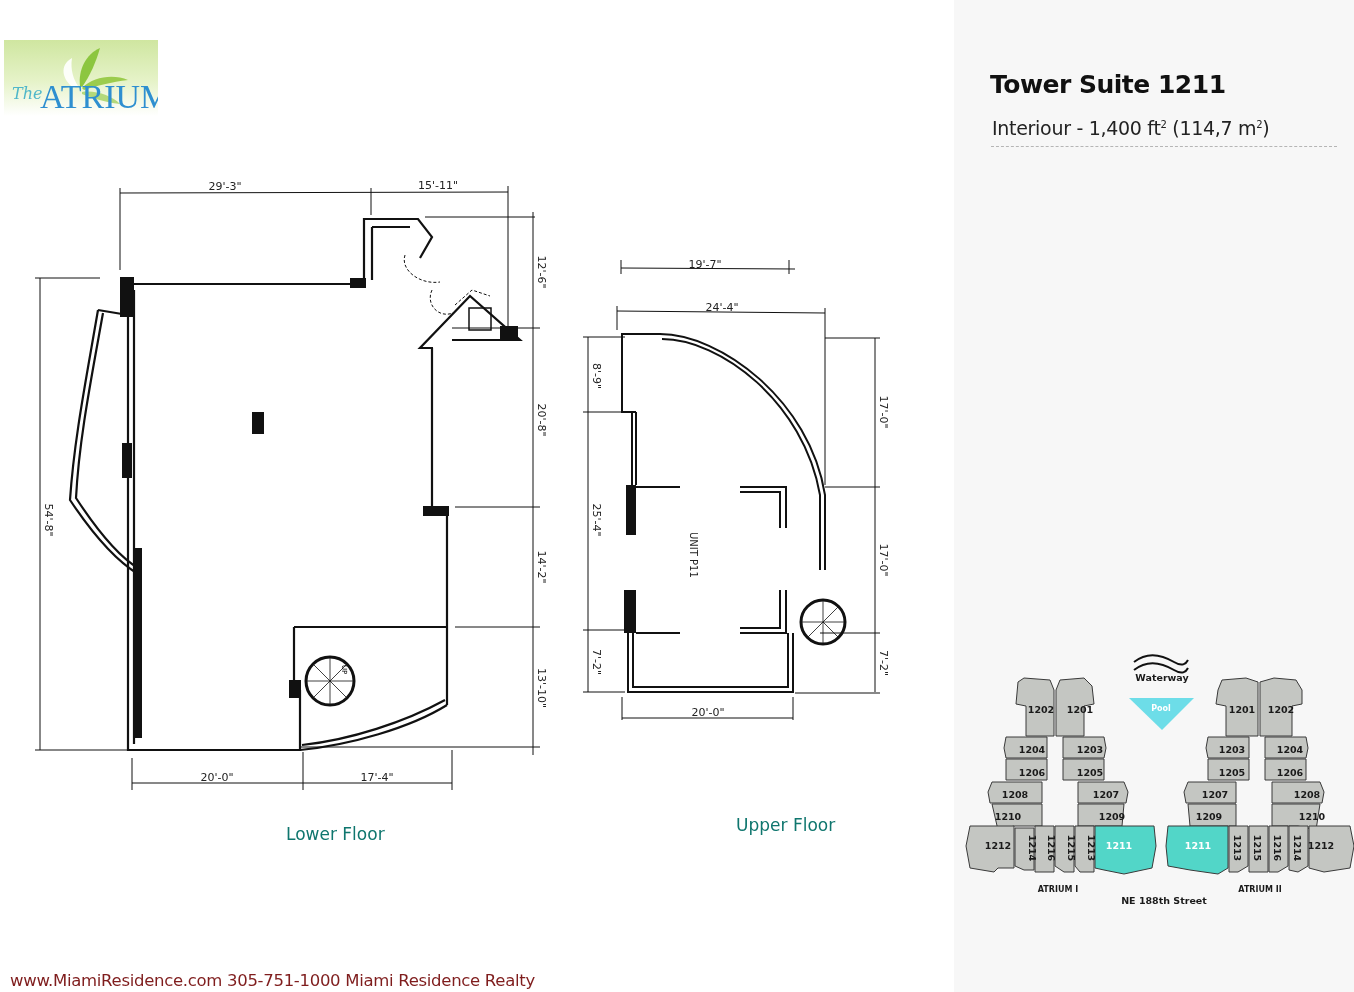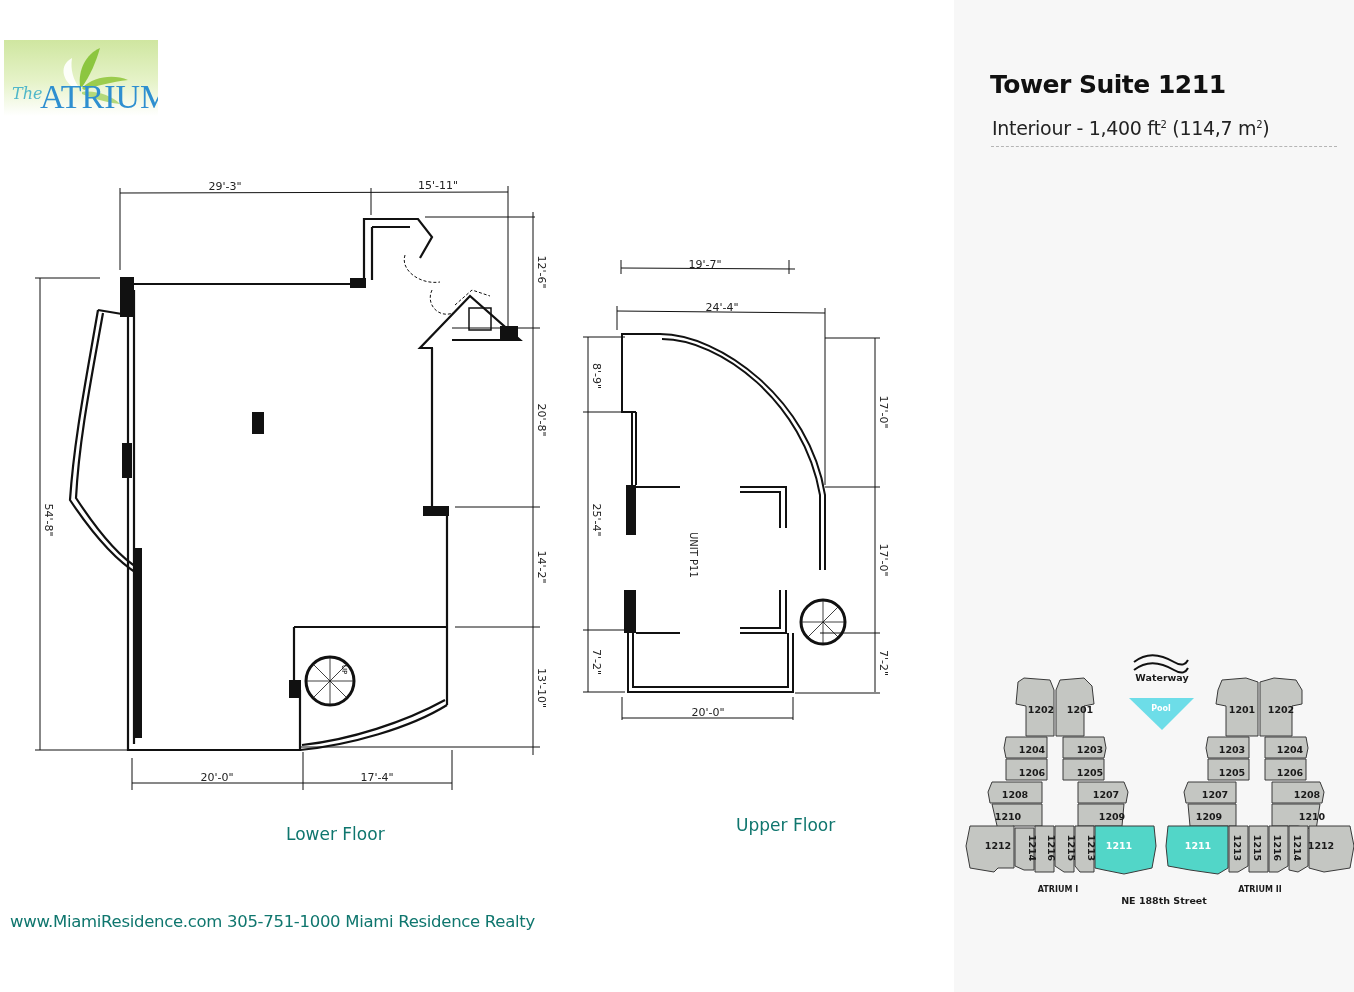--- a/index.html
+++ b/index.html
@@ -26,22 +26,22 @@
   .suite-area sup { font-size: 10px; vertical-align: 7px; }
   .title-divider { position: absolute; left: 991px; top: 146px; width: 346px; height: 0;
                    border-top: 1.5px dashed #b5b5b5; }
 
   
   .plan { position: absolute; left: 0; top: 0; }
   .floor-label { position: absolute; font-family: "DejaVu Sans", sans-serif; font-size: 17px; color: #0f766e; white-space: nowrap; margin-left: 41px; }
   .dim { font-family: "DejaVu Sans", sans-serif; font-size: 11px; fill: #222; }
 
   
-  .footer { position: absolute; left: 10px; top: 912px; font-family: "DejaVu Sans", sans-serif; font-size: 16.5px;
-            color: #0f766e; letter-spacing: -0.3px; white-space: nowrap; }
+  .footer { position: absolute; left: 10px; top: 971px; font-family: "DejaVu Sans", sans-serif; font-size: 16.5px;
+            color: #7f1d1d; letter-spacing: -0.3px; white-space: nowrap; }
 
   
   .sitemap { position: absolute; left: 954px; top: 640px; }
   .map-txt { font-family: "DejaVu Sans", sans-serif; font-weight: bold; fill: #1a1a1a; }
 </style>
 </head>
 <body>
 
 <div class="left-area"></div>
 <div class="right-panel"></div>

